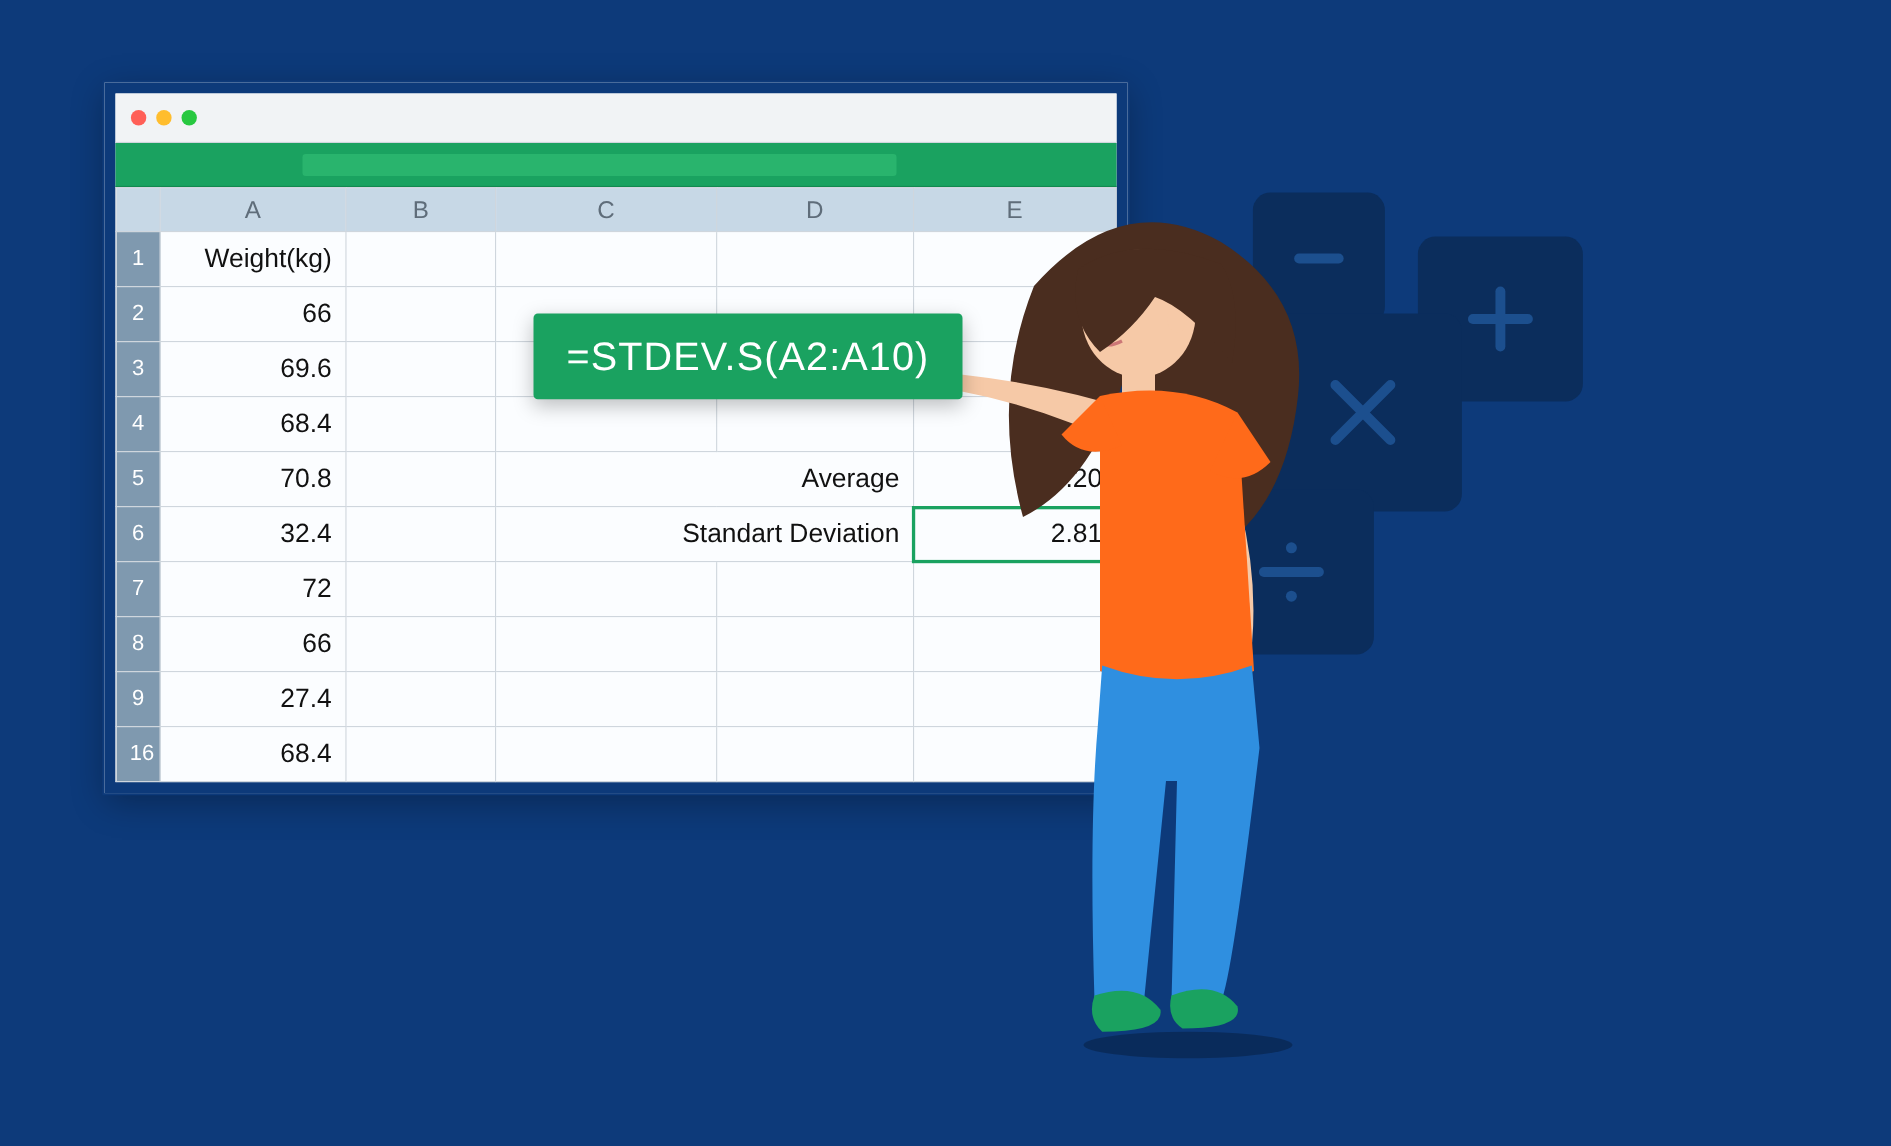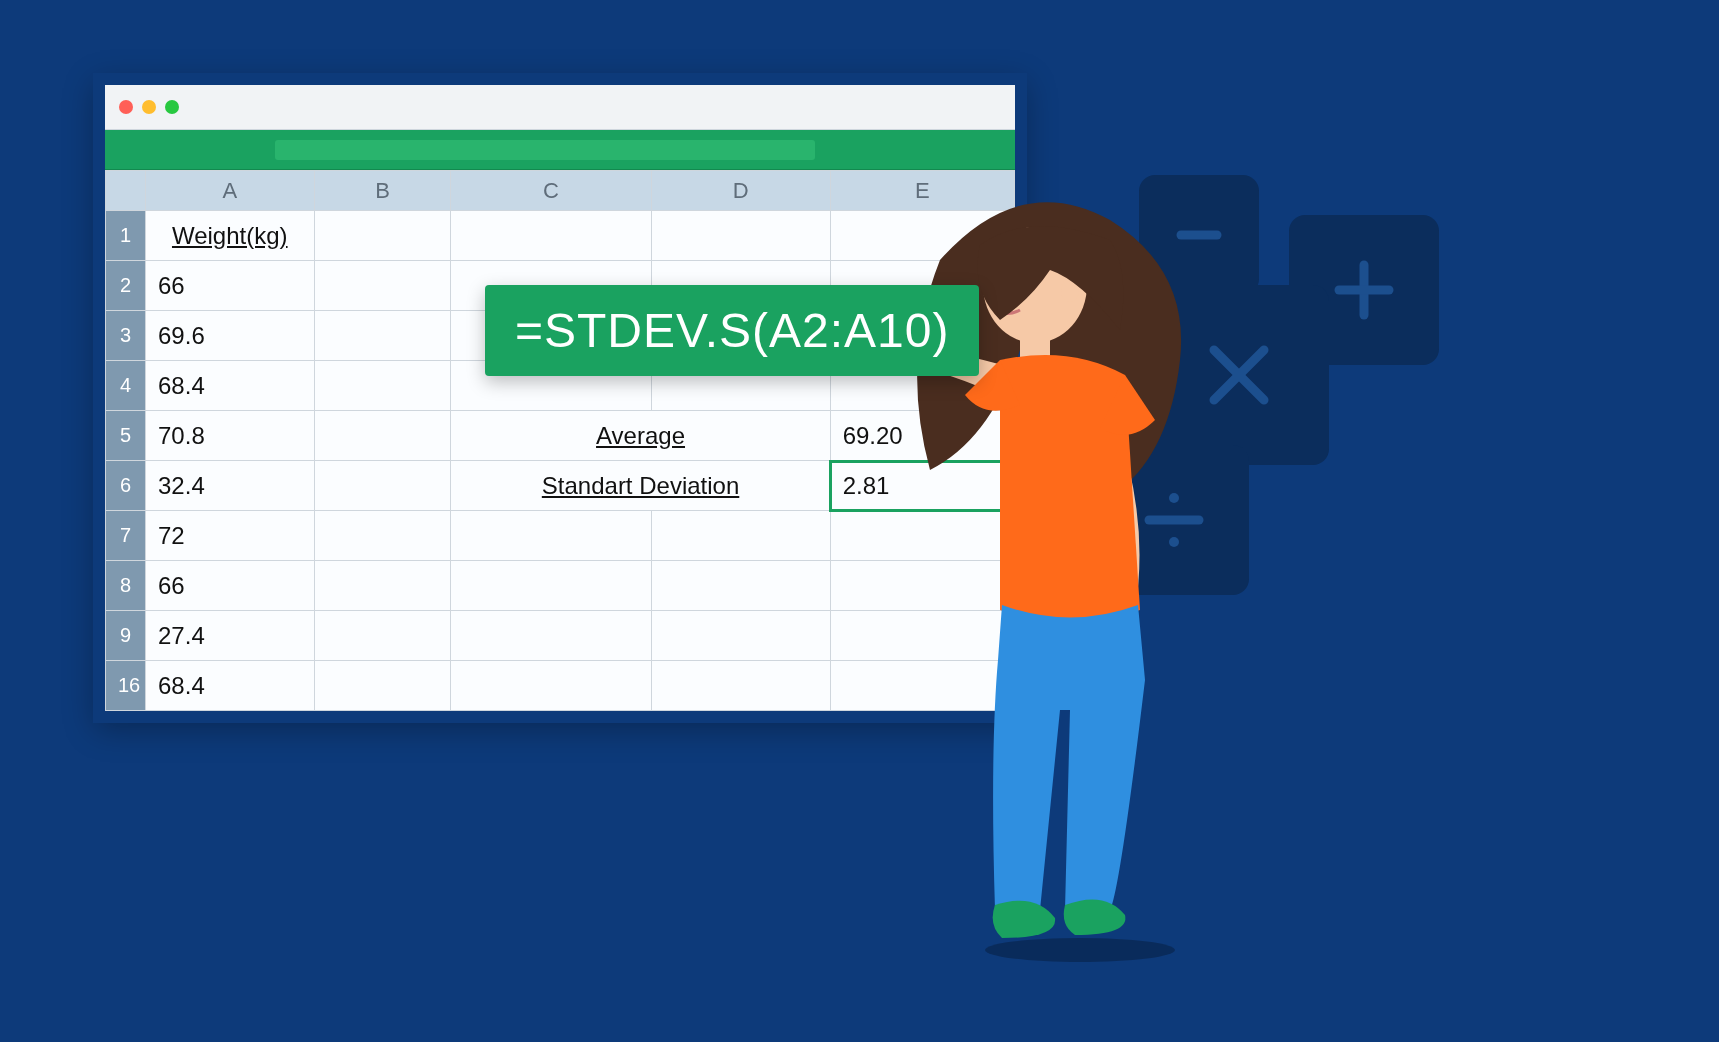--- a/index.html
+++ b/index.html
@@ -79,37 +79,37 @@
     width: 38px;
     font-size: 20px;
   }
   .col-rowhdr { width:38px; }
   .col-A { width:160px; }
   .col-B { width:130px; }
   .col-C { width:190px; }
   .col-D { width:170px; }
   .col-E { width:175px; }
 
-  td.num { }
-  td.lbl { text-align: center; text-decoration: underline; }
+  td.num { text-align: right; }
+  td.lbl { text-align: right; }
 
   td.selected {
     outline: 3px solid #1aa260;
     outline-offset: -2px;
     margin-left: 32px;
   }
 
   
   .formula {
     position: absolute;
     left: 485px;
     top: 285px;
     background: #1aa260;
     color: #fff;
-    font-size: 48px;
+    font-size: 36px;
     font-weight: 500;
     padding: 18px 30px;
     border-radius: 4px;
     letter-spacing: 1px;
     box-shadow: 0 6px 18px rgba(0,0,0,.25);
     z-index: 5;
   }
 
   
   .tiles {

